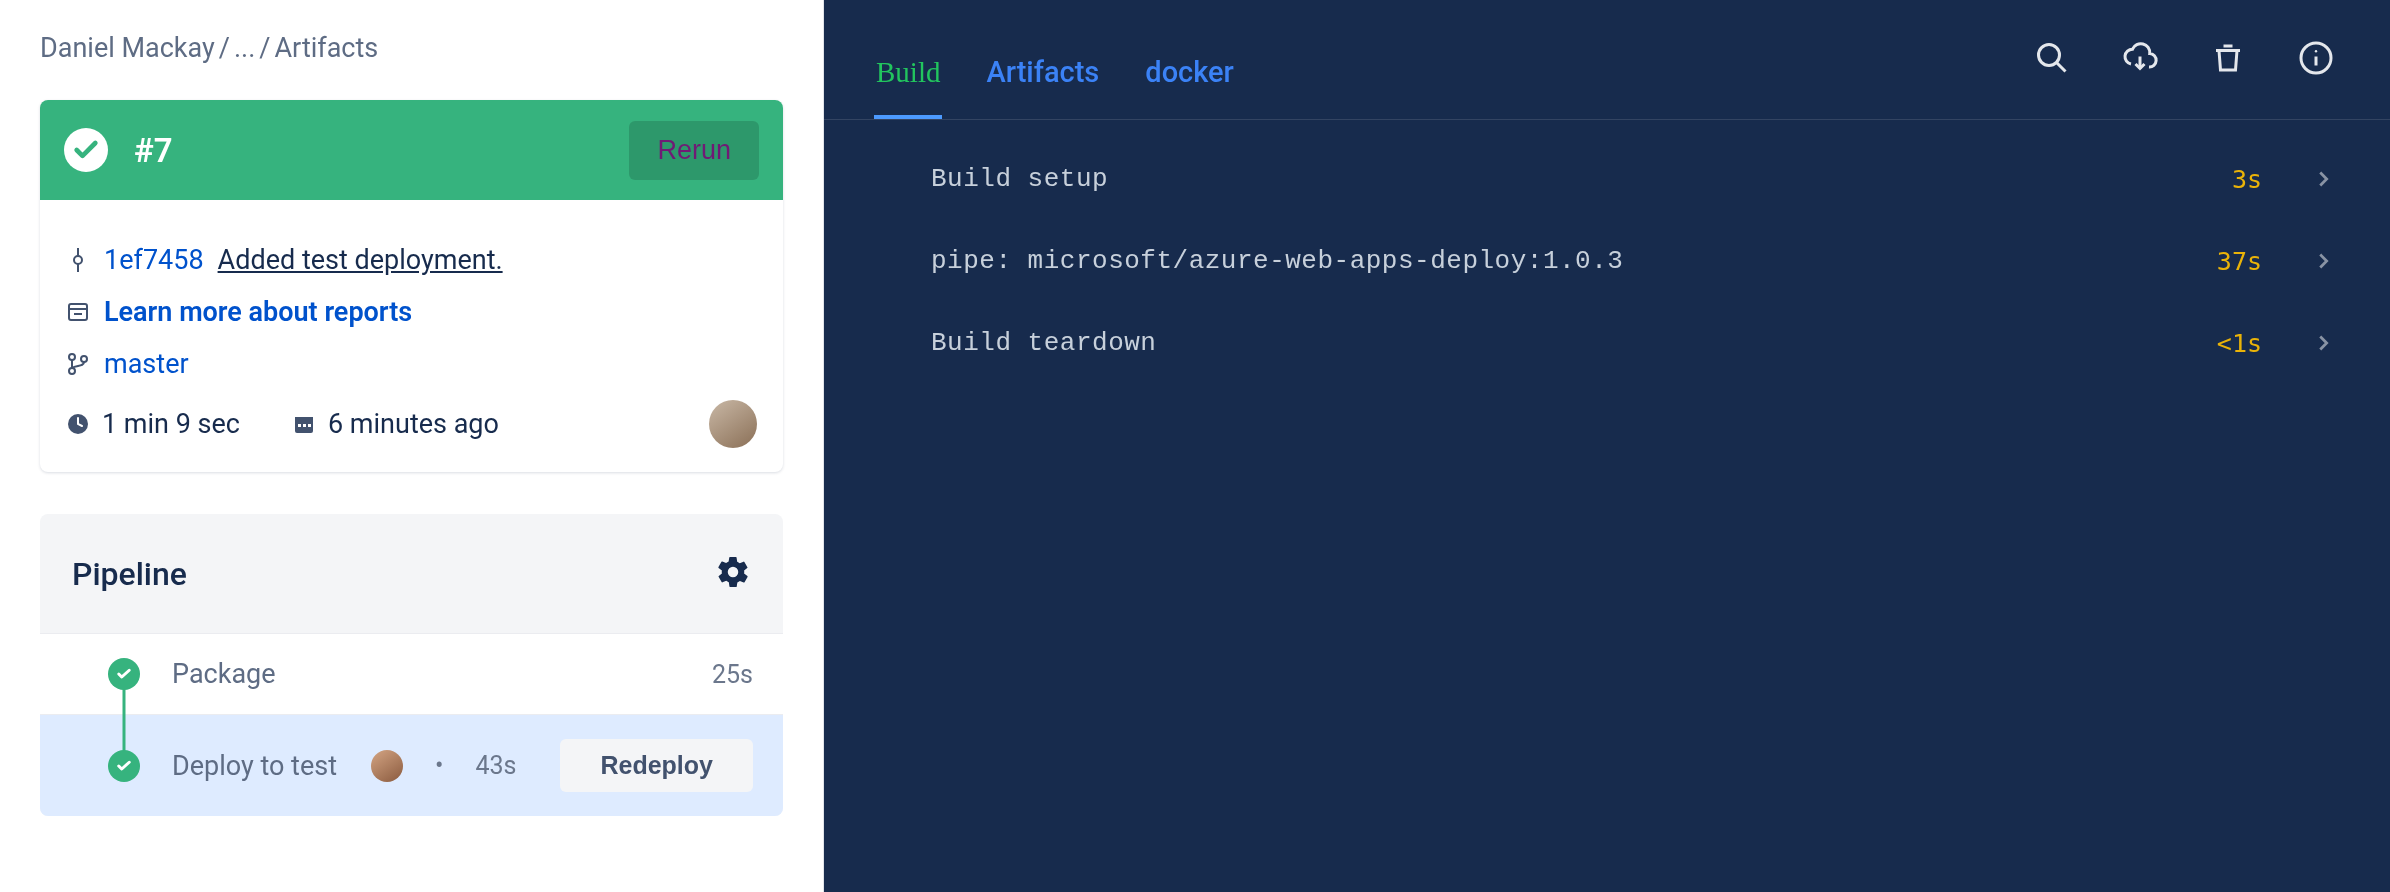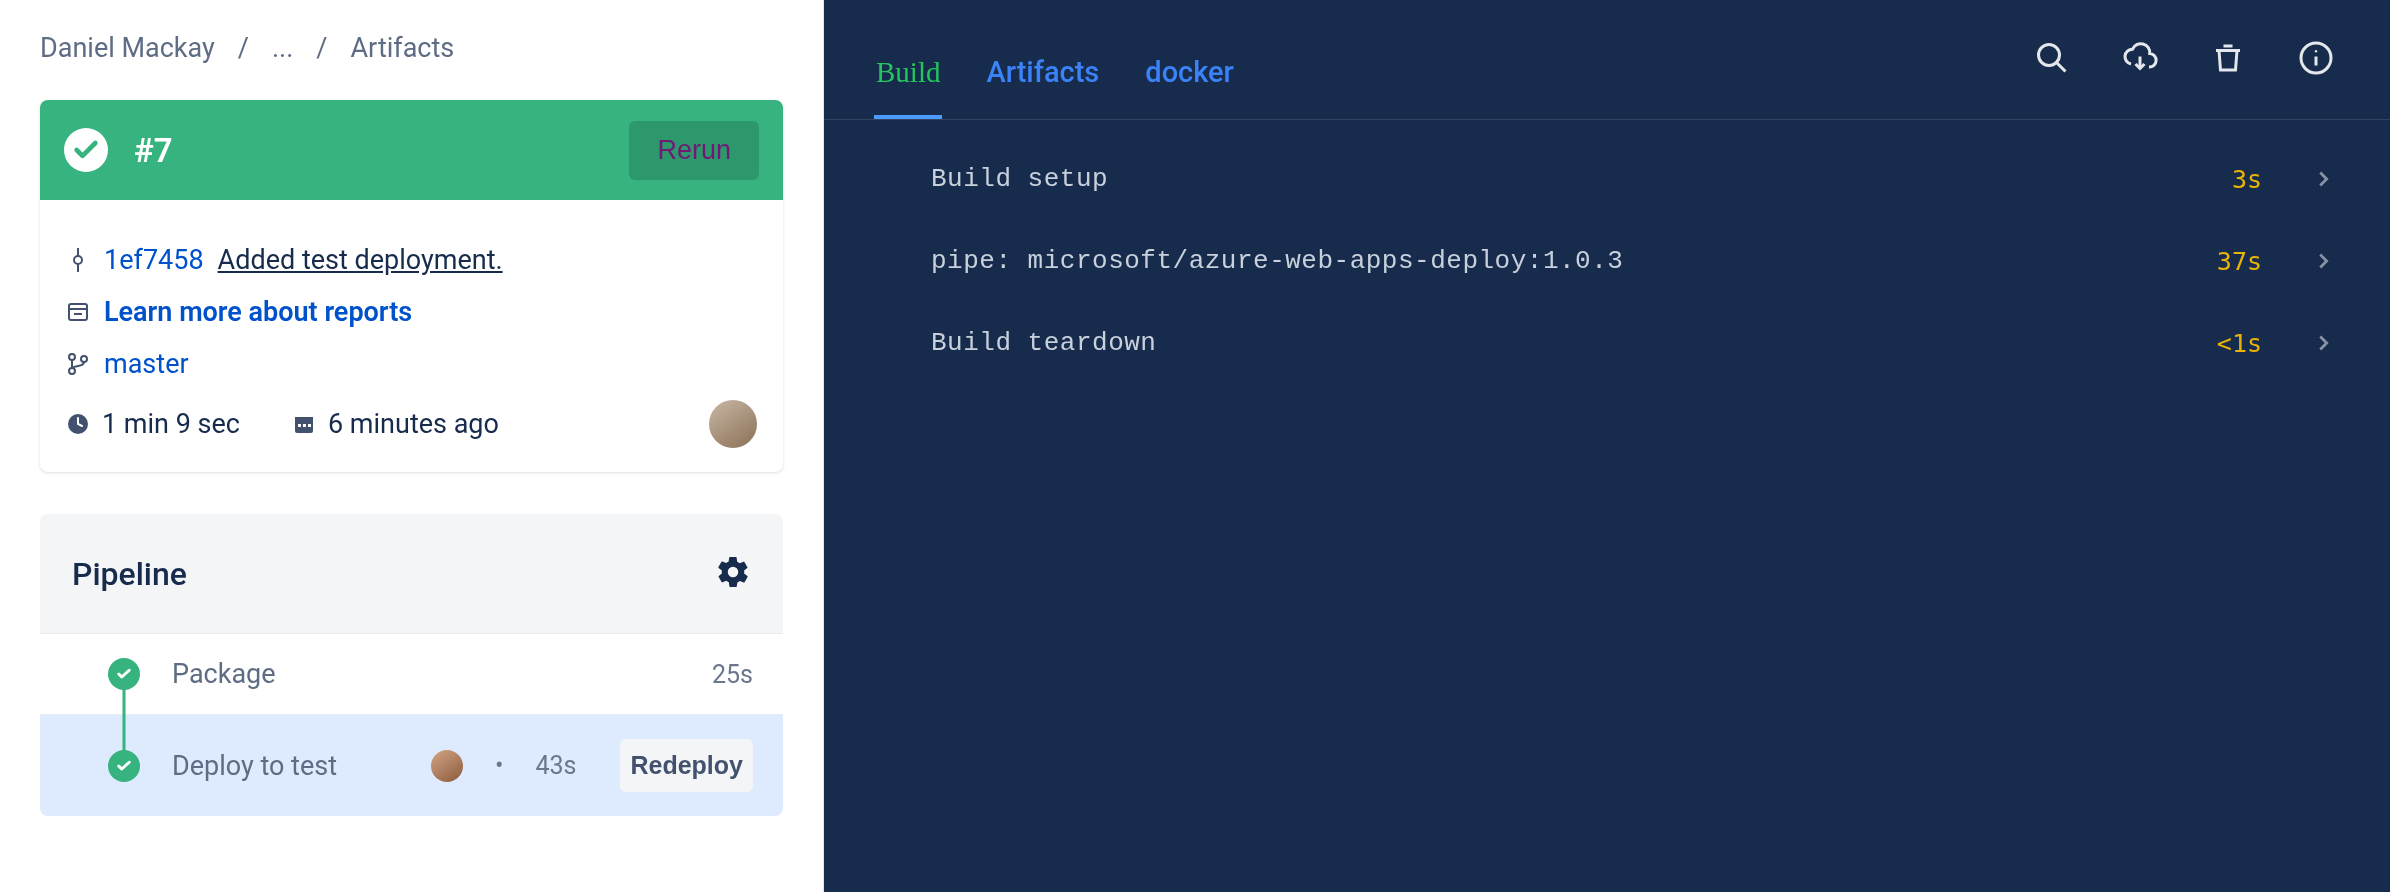--- a/index.html
+++ b/index.html
@@ -17,21 +17,21 @@
     width: 824px;
     height: 100%;
     border-right: 1px solid #e1e4ea;
     padding: 32px 40px 24px 40px;
   }
 
   
   .breadcrumb {
     display: flex;
     align-items: center;
-    gap: 23px;
+    gap: 4px;
     font-size: 27px;
     color: #5e6c84;
   }
   .breadcrumb a { color: #5e6c84; text-decoration: none; cursor: pointer; }
 
   
   .status-card {
     margin-top: 36px;
     border-radius: 8px;
     overflow: hidden;
@@ -136,21 +136,21 @@
     width: 32px; height: 32px; border-radius: 50%;
     background: linear-gradient(145deg,#d4a584,#8a5a3e);
     display: inline-block; vertical-align: middle;
   }
   .step .dot-sep { color: #6b778c; font-size: 25px; margin: 0 6px; }
   .redeploy-btn {
     background: #f4f5f7;
     color: #42526e;
     border: none;
     border-radius: 6px;
-    padding: 12px 10px;
+    padding: 12px 40px;
     font-size: 25px;
     font-weight: 600;
     cursor: pointer;
     margin-left: 18px;
   }
 
   
   .right {
     flex: 1;
     height: 100%;

